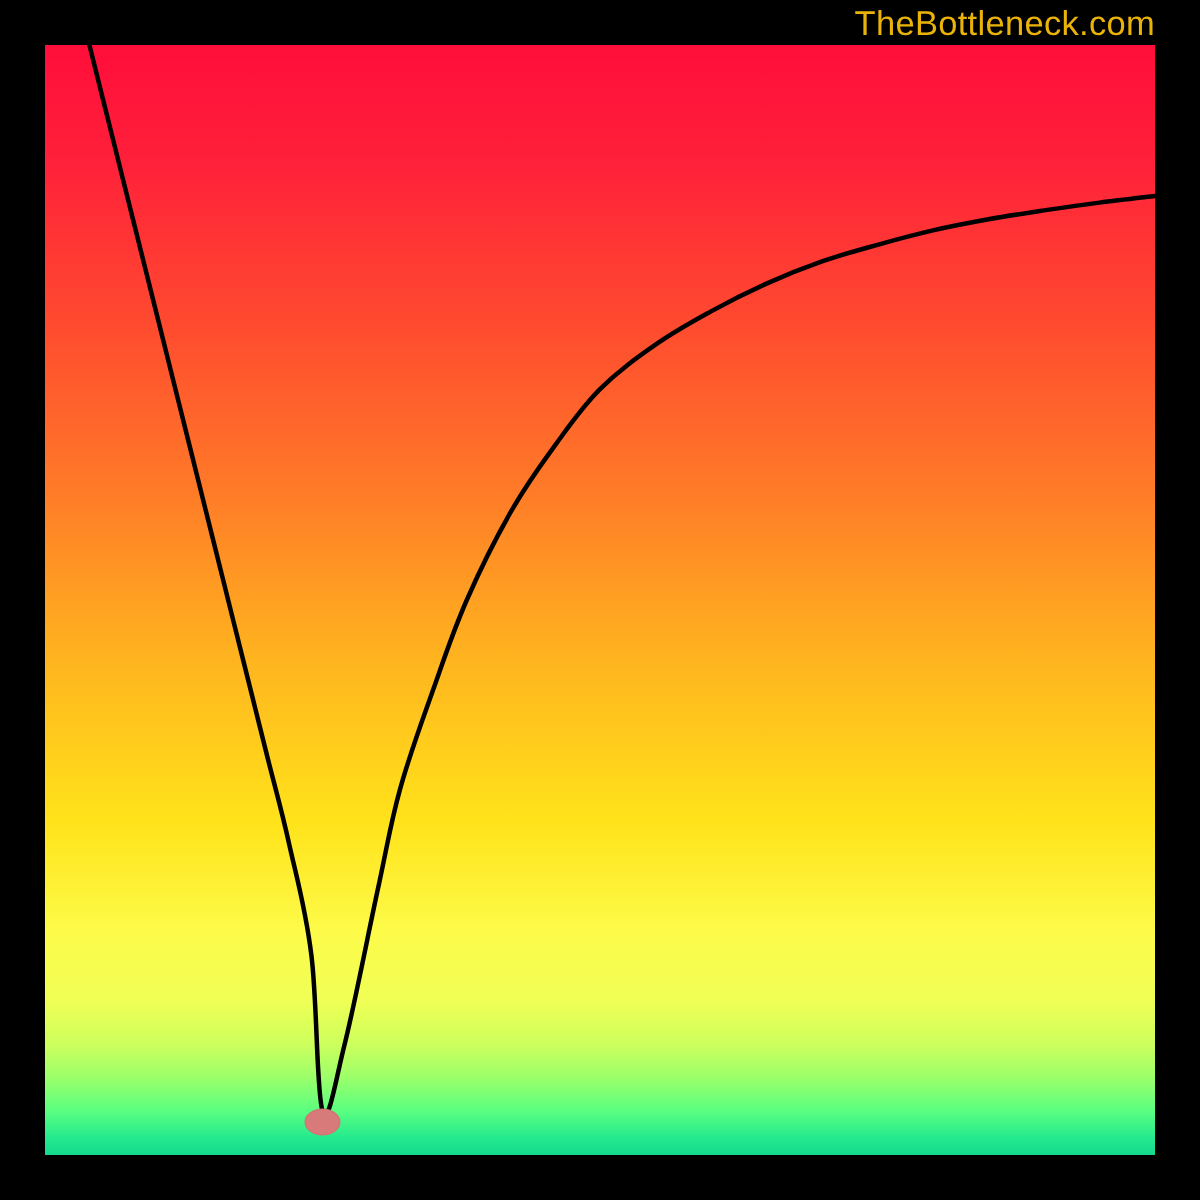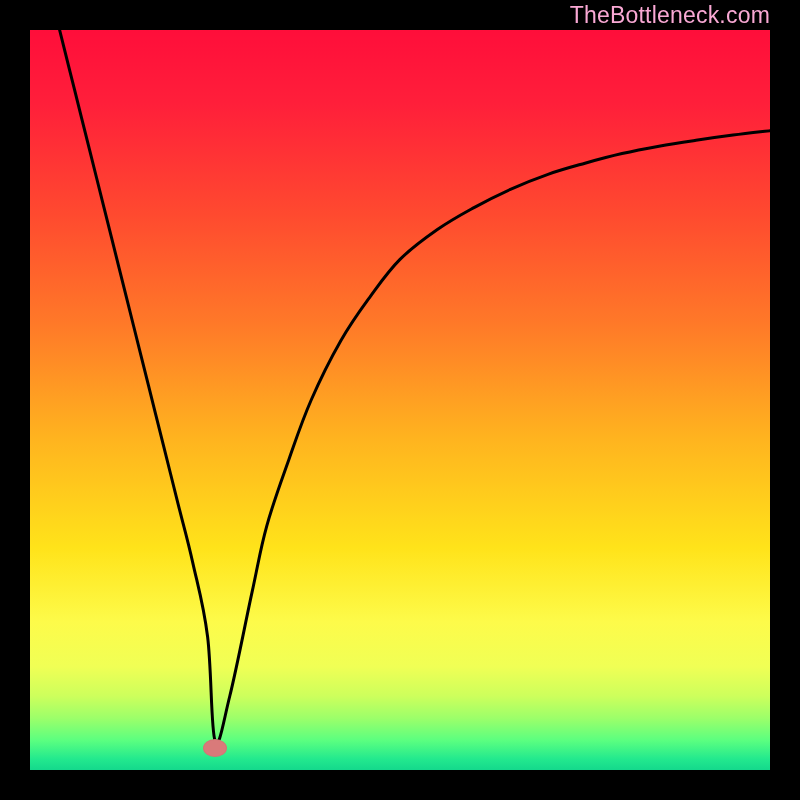--- a/index.html
+++ b/index.html
@@ -29,21 +29,21 @@
     position: absolute;
     left: 0;
     top: 0;
     width: 100%;
     height: 100%;
   }
   .watermark {
     position: absolute;
     top: 4px;
     right: 30px;
-    color: #f9a8d4;
+    color: #eab308;
     font-size: 23px;
     font-weight: 400;
     letter-spacing: 0.2px;
     line-height: 1;
   }
   svg.curve {
     position: absolute;
     left: 0;
     top: 0;
     width: 100%;

